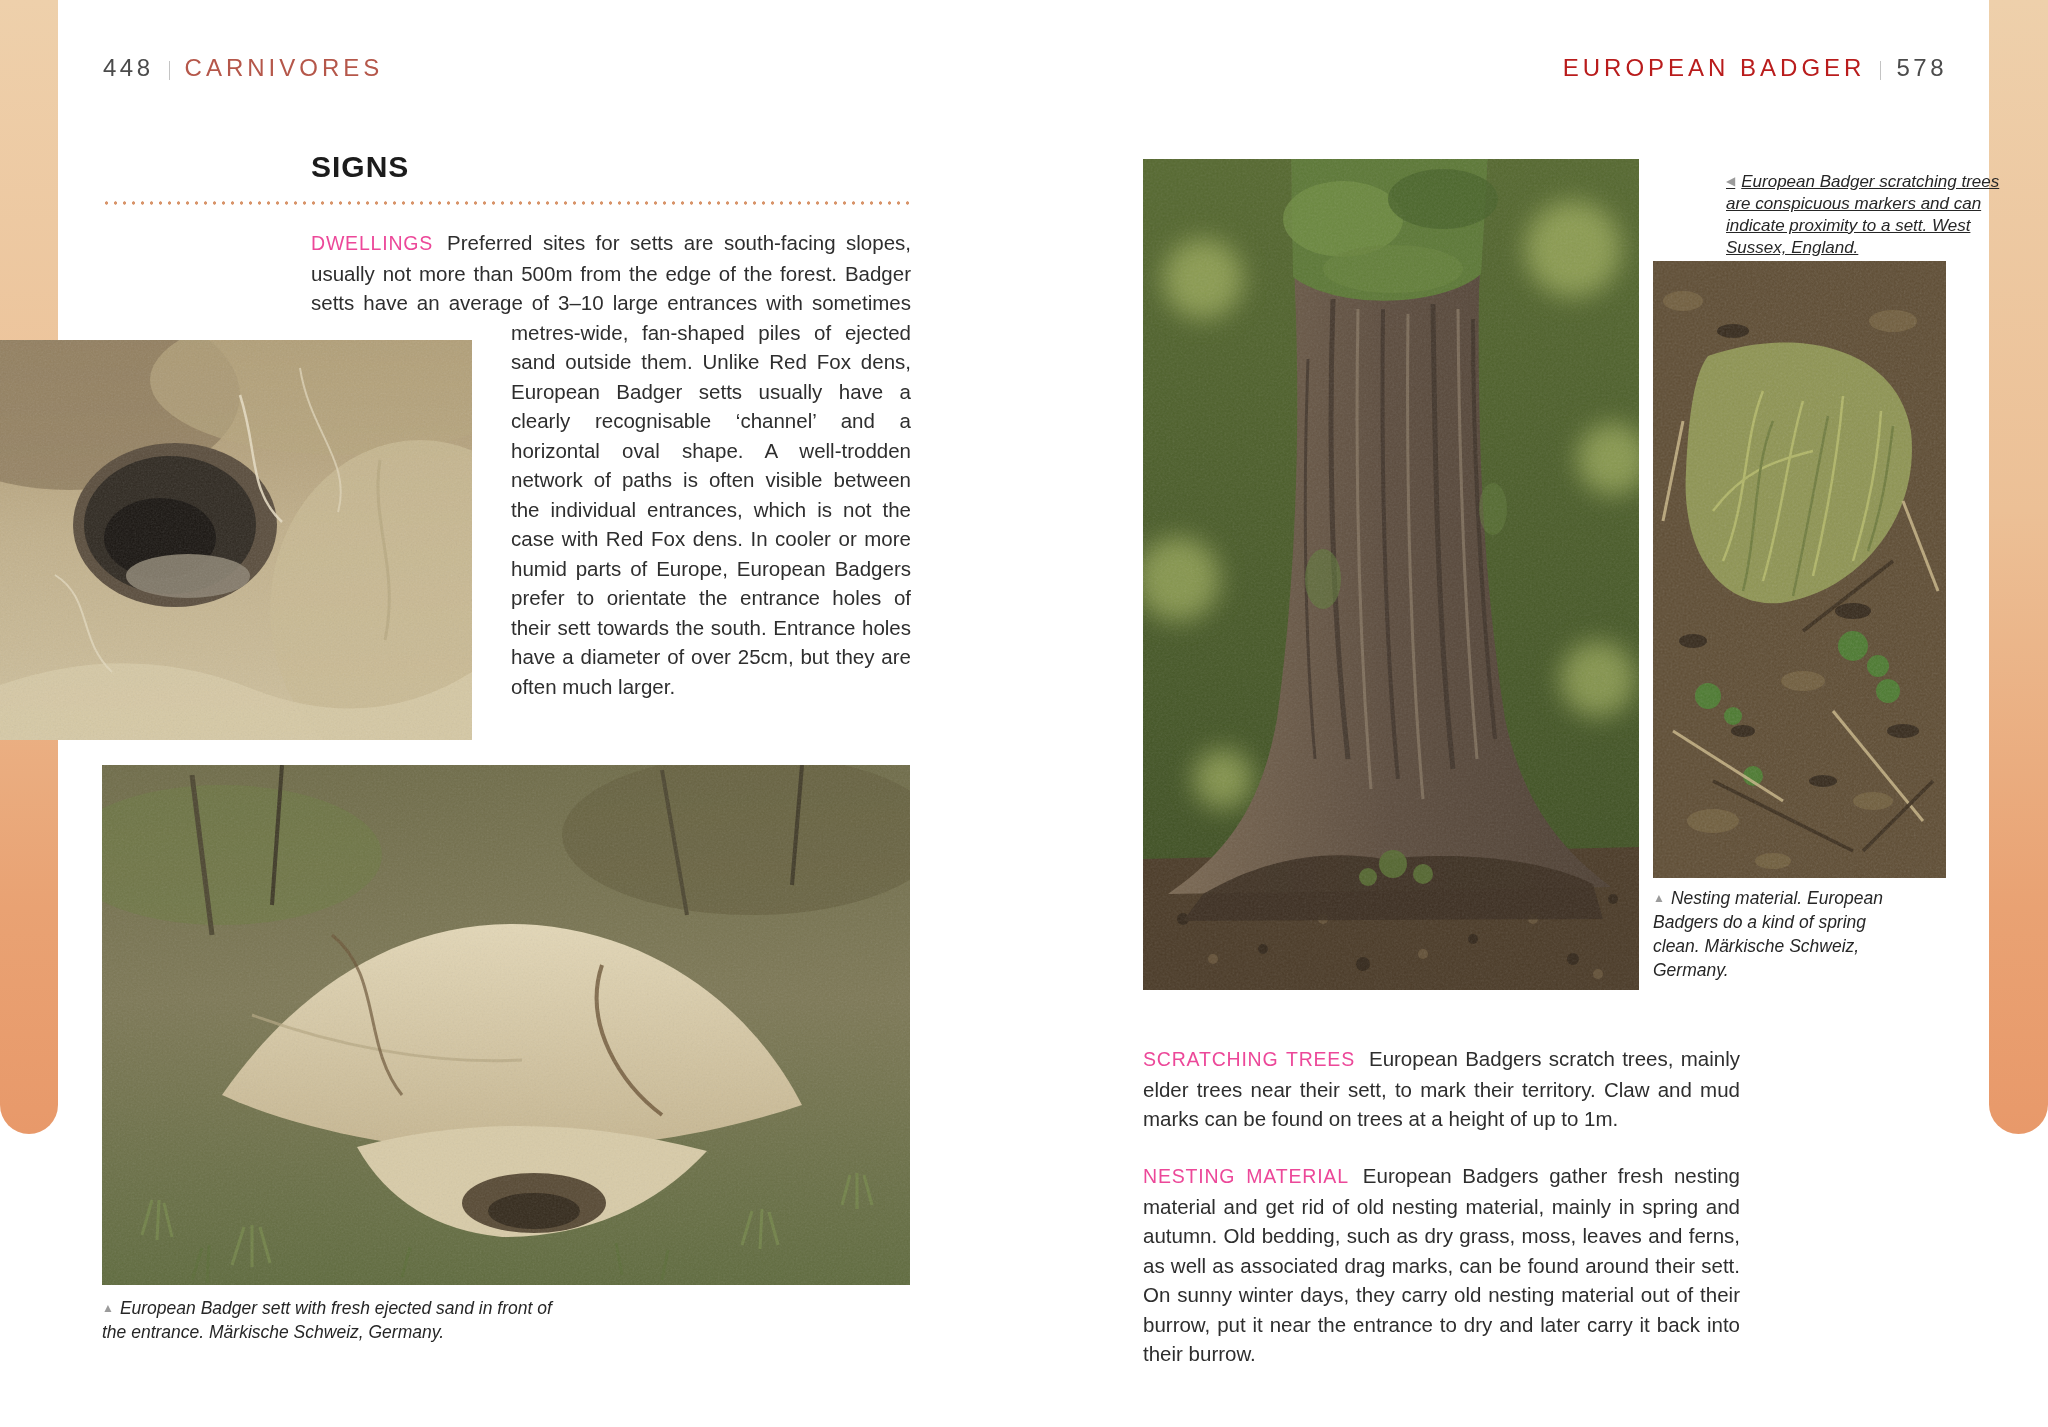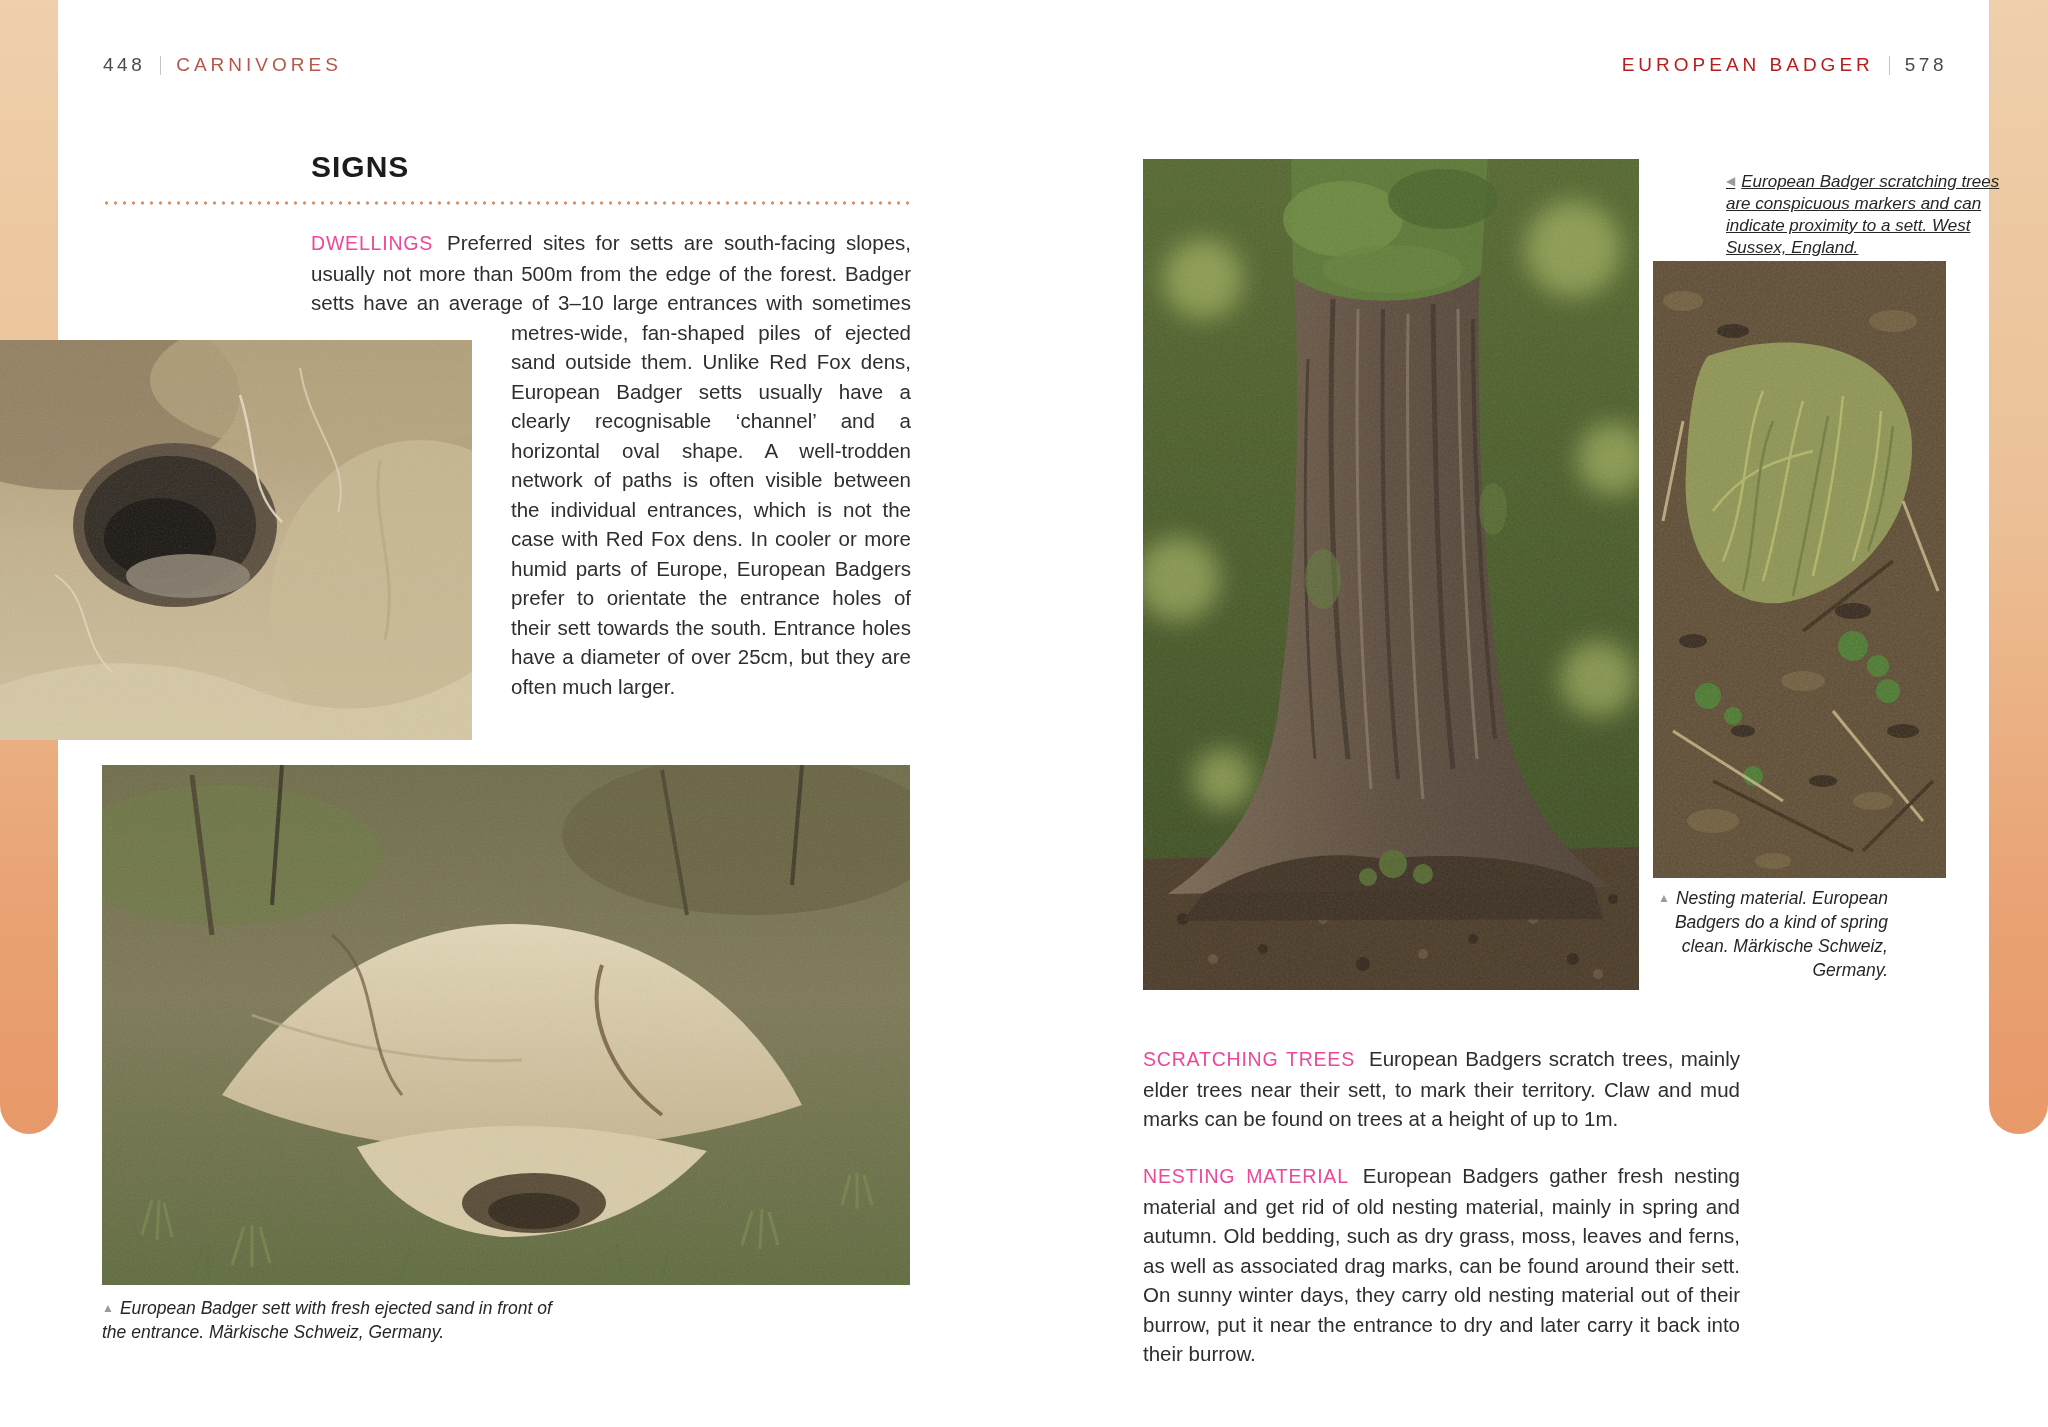--- a/index.html
+++ b/index.html
@@ -9,21 +9,21 @@
     font-family:"Liberation Sans", sans-serif; color:#2e2e2e; overflow:hidden;
   }
   
   .edge { position:absolute; top:0; width:58px; height:1134px; z-index:1;
     background:linear-gradient(180deg, #eed0ab 0%, #ecc096 45%, #e9a273 80%, #e8996a 100%);
   }
   .edge-left  { left:0;  border-radius:0 0 30px 30px; }
   .edge-right { right:0; width:59px; border-radius:0 0 30px 30px; }
 
   
-  .folio { position:absolute; top:54px; font-size:19px; letter-spacing:3.5px;
+  .folio { position:absolute; top:54px; font-size:24px; letter-spacing:3.5px;
     color:#4b4b4b; z-index:5; white-space:nowrap; }
   .folio-left { left:103px; }
   .folio-right { right:101px; text-align:right; }
   .folio .divider { display:inline-block; width:1px; height:19px; background:#c4c4c4;
     margin:0 15px; vertical-align:-4px; }
   .folio .section-red { color:#b5574a; letter-spacing:4px; }
   .folio .section-gray { color:#b91c1c; letter-spacing:4px; }
 
   
   .signs-title { position:absolute; left:311px; top:150px; z-index:5;
@@ -39,21 +39,21 @@
   .intrude { float:left; width:200px; height:512px; shape-outside:inset(118px 0 0 0); }
 
   .caption { position:absolute; z-index:6; font-style:italic; font-size:17.5px;
     line-height:24px; color:#262626; }
   .caption .marker { font-style:normal; color:#9b9b9b; font-size:12px; margin-right:6px;
     vertical-align:2px; }
 
   .caption-entrance { left:484px; top:692px; width:424px; }
   .caption-sand     { left:102px; top:1296px; width:470px; }
   .caption-scratching { left:1726px; top:170px; width:282px; line-height:22px; font-size:17px;text-decoration:underline; }
-  .caption-nesting    { left:1653px; top:886px; width:235px;text-align:right; }
+  .caption-nesting    { left:1653px; top:886px; width:235px; }
 
   .para-scratching { position:absolute; left:1143px; top:1044px; width:597px; z-index:5; }
   .para-nesting    { position:absolute; left:1143px; top:1161px; width:597px; z-index:5; }
 
   .photo { position:absolute; z-index:2; display:block; }
   .photo-entrance { left:0;     top:340px; width:472px; height:400px; }
   .photo-sand     { left:102px; top:765px; width:808px; height:520px; }
   .photo-tree     { left:1143px; top:159px; width:496px; height:831px; }
   .photo-nest     { left:1653px; top:261px; width:293px; height:617px; }
 </style>

